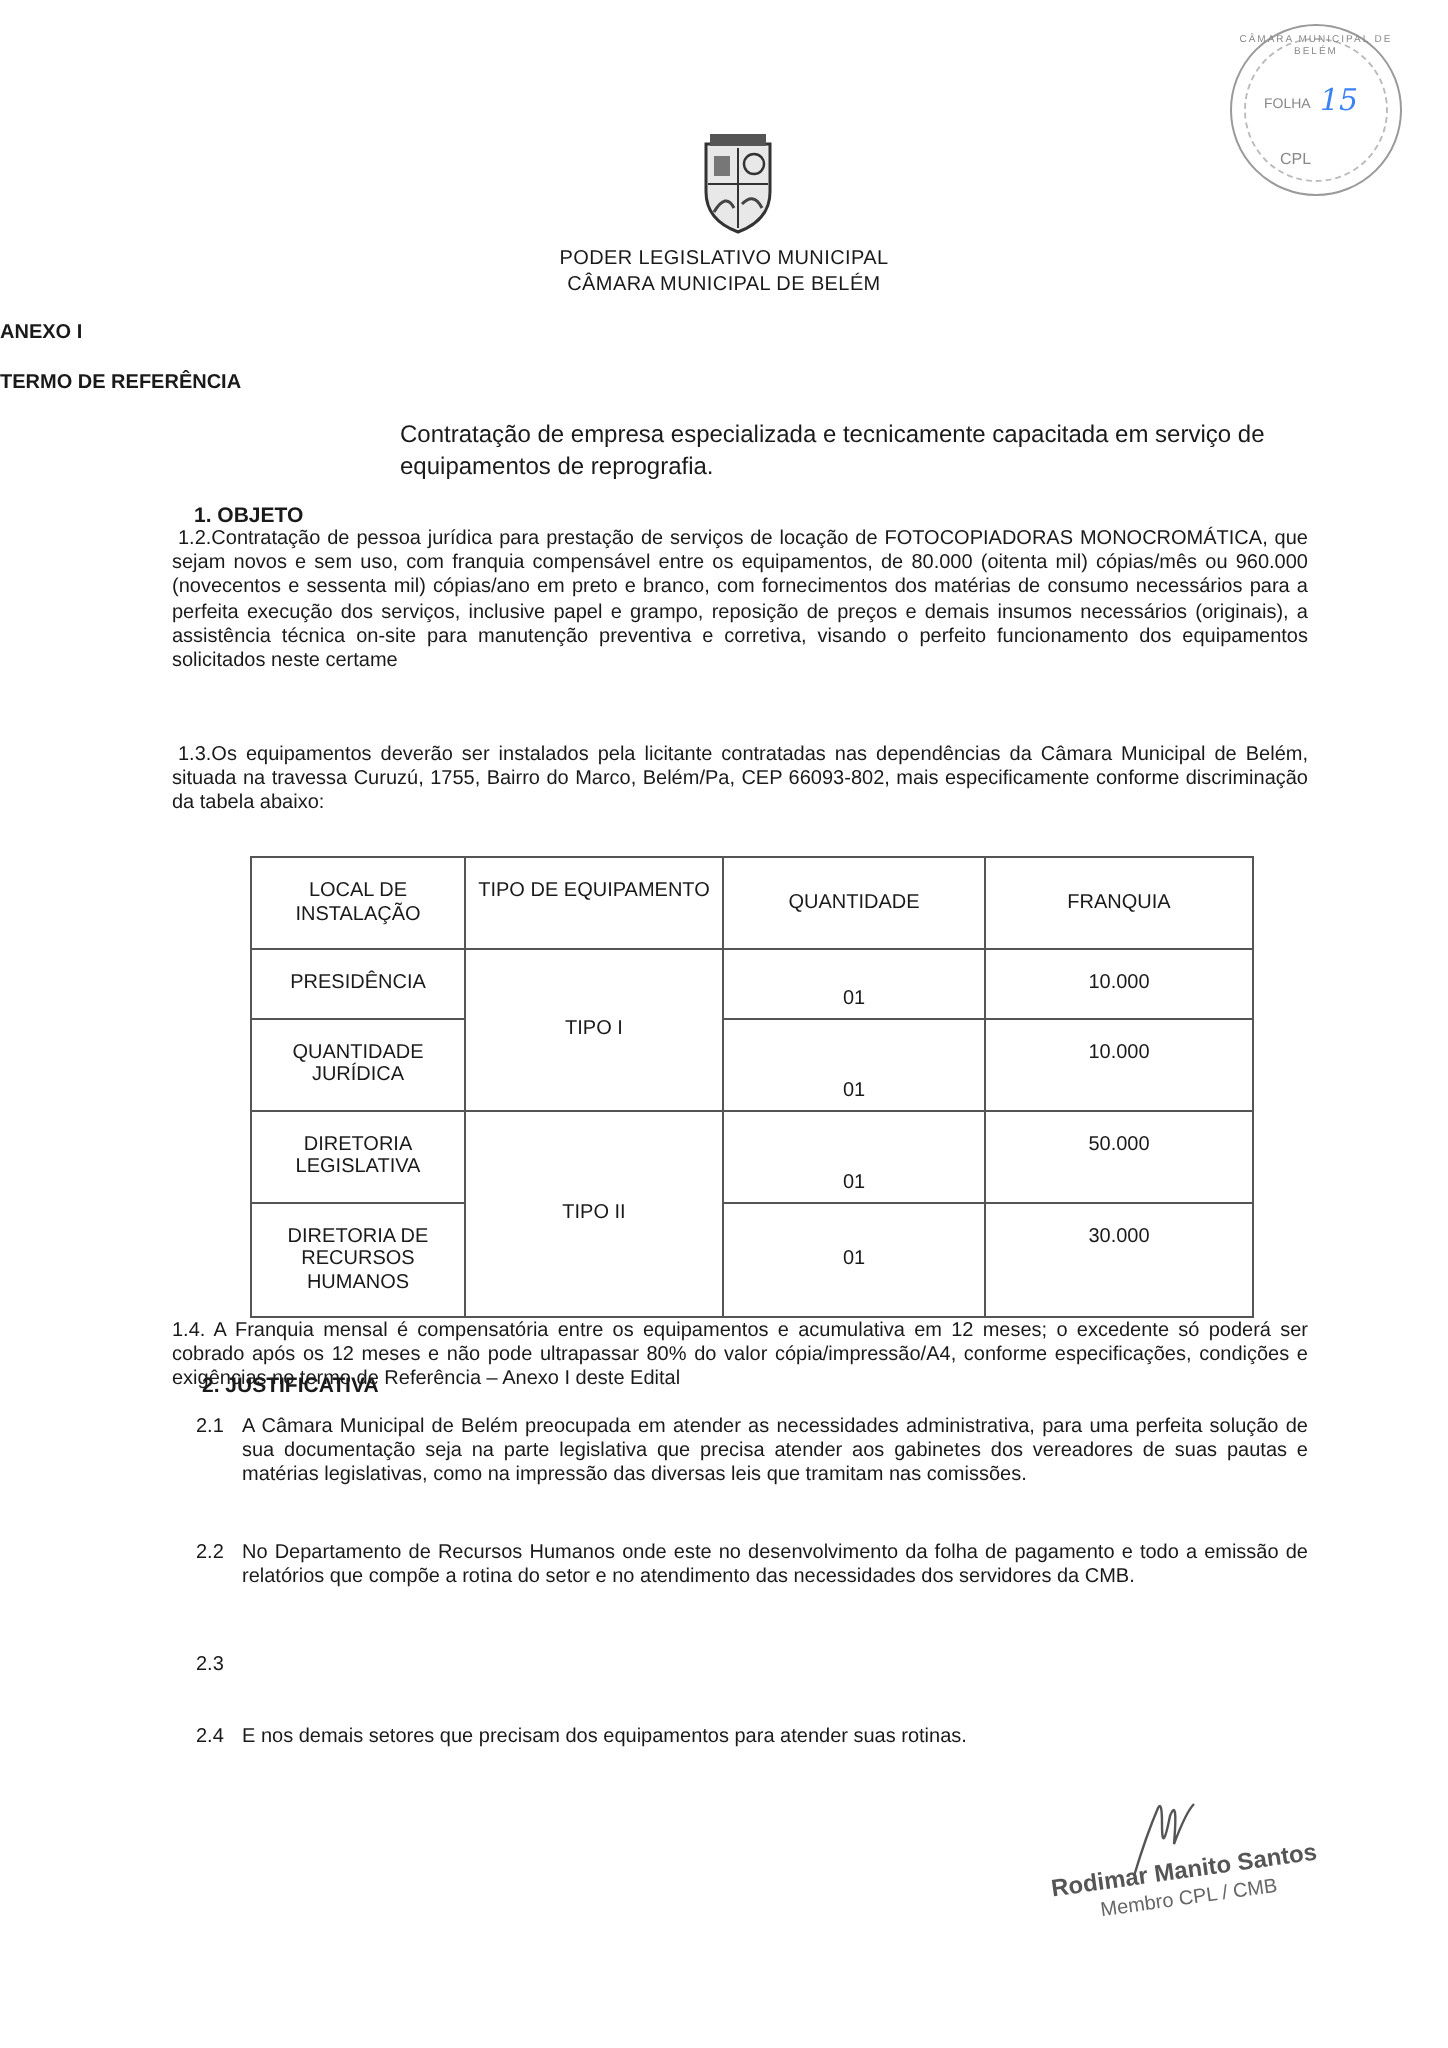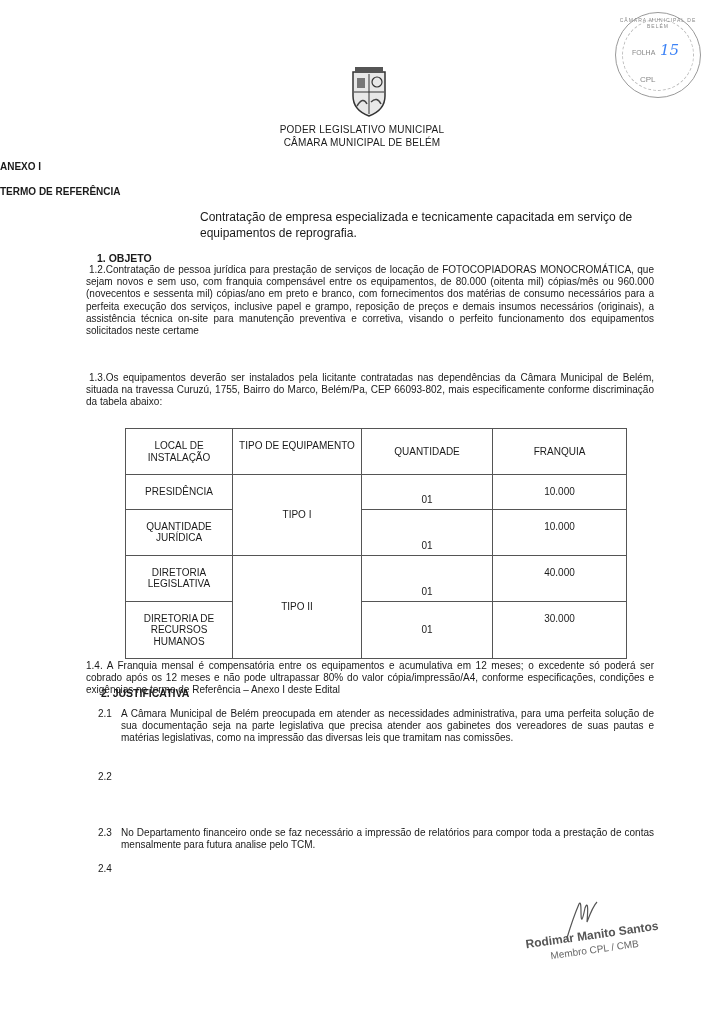--- a/index.html
+++ b/index.html
@@ -86,47 +86,48 @@
   </tr>
   <tr style="height:33px;">
     <td>QUANTIDADE JURÍDICA</td>
     <td class="bot">01</td>
     <td>10.000</td>
   </tr>
   <tr style="height:33px;">
     <td>DIRETORIA LEGISLATIVA</td>
     <td class="mid" rowspan="2">TIPO II</td>
     <td class="bot">01</td>
-    <td>40.000</td>
+    <td>50.000</td>
   </tr>
   <tr style="height:40px;margin-top:36px;">
     <td>DIRETORIA DE RECURSOS HUMANOS</td>
     <td class="mid">01</td>
     <td>30.000</td>
   </tr>
 </tbody>
   </table>
 
 <div class="abs para" style="left:86px; top:627px; width:568px;margin-top:33px;">1.4. A Franquia mensal é compensatória entre os equipamentos e acumulativa em 12 meses; o excedente só poderá ser cobrado após os 12 meses e não pode ultrapassar 80% do valor cópia/impressão/A4, conforme especificações, condições e exigências no termo de Referência – Anexo I deste Edital</div>
 
 <div class="abs sec-title" style="left:90px; top:687px;">2. JUSTIFICATIVA</div>
 
 <div class="num-item" style="left:98px; top:708px; width:556px; height:50px;">
   <span class="n">2.1</span>
   <span class="t">A Câmara Municipal de Belém preocupada em atender as necessidades administrativa, para uma perfeita solução de sua documentação seja na parte legislativa que precisa atender aos gabinetes dos vereadores de suas pautas e matérias legislativas, como na impressão das diversas leis que tramitam nas comissões.</span>
 </div>
 <div class="num-item" style="left:98px; top:771px; width:556px; height:40px;">
   <span class="n">2.2</span>
+  <span class="t">No Departamento de Recursos Humanos onde este no desenvolvimento da folha de pagamento e todo a emissão de relatórios que compõe a rotina do setor e no atendimento das necessidades dos servidores da CMB.</span>
 </div>
 <div class="num-item" style="left:98px; top:827px; width:556px; height:28px;">
   <span class="n">2.3</span>
-  <span class="t">No Departamento financeiro onde se faz necessário a impressão de relatórios para compor toda a prestação de contas mensalmente para futura analise pelo TCM.</span>
 </div>
 <div class="num-item" style="left:98px; top:863px; width:556px; height:14px;">
   <span class="n">2.4</span>
+  <span class="t" style="text-align:left;">E nos demais setores que precisam dos equipamentos para atender suas rotinas.</span>
 </div>
 
 <div class="abs sig">
   <svg style="position:absolute; left:48px; top:-14px;" width="40" height="44" viewBox="0 0 40 44">
     <path d="M4 40 Q10 20 16 6 Q18 2 18 14 Q18 30 22 10 Q26 0 24 24 Q30 8 34 4" fill="none" stroke="#555" stroke-width="1.2"></path>
   </svg>
   <div class="sig-name">Rodimar Manito Santos</div>
   <div class="sig-role">Membro CPL / CMB</div>
 </div>
 

